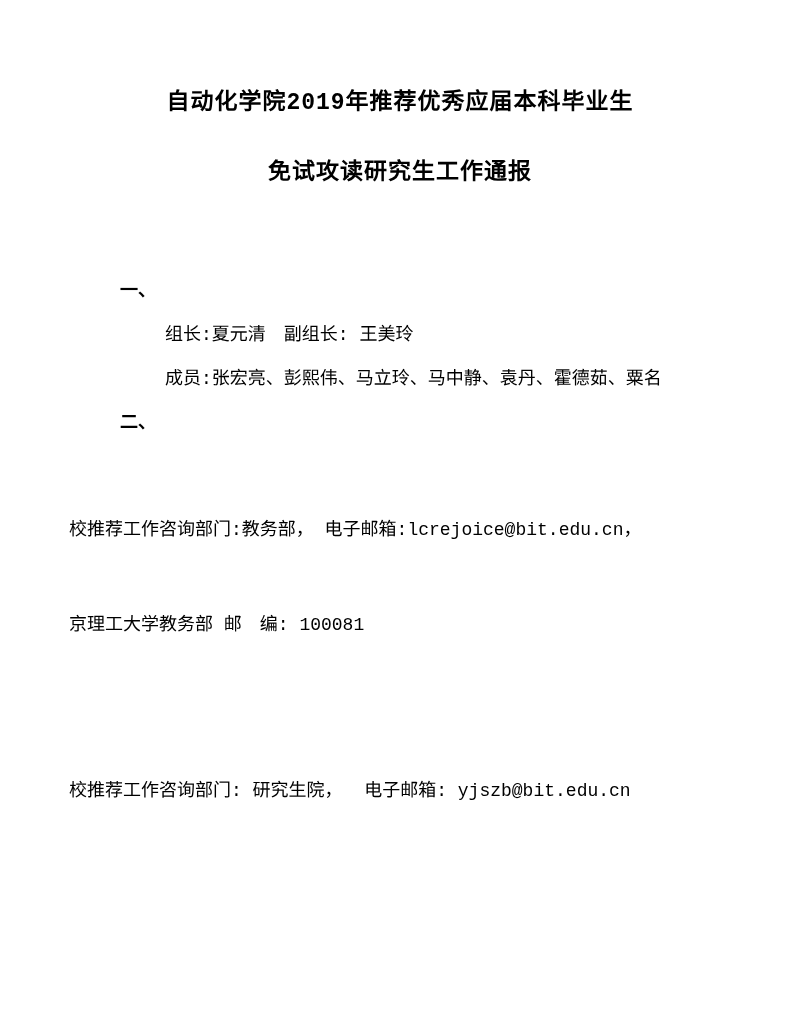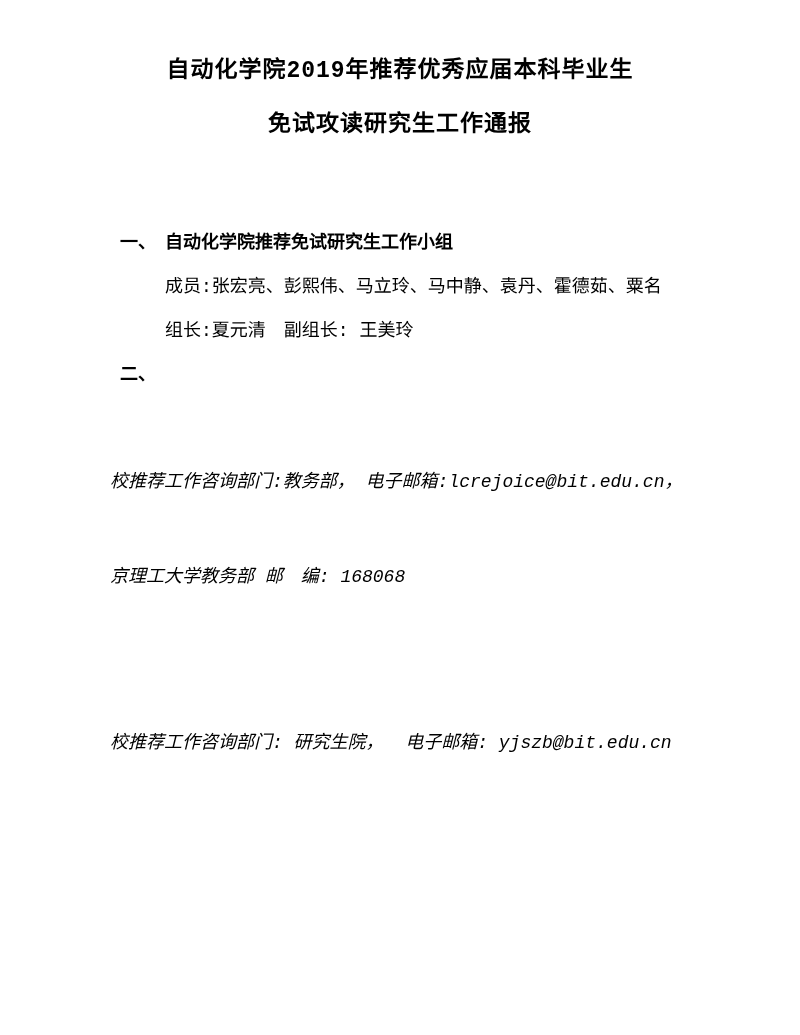--- a/index.html
+++ b/index.html
@@ -18,30 +18,30 @@
   }
   .page {
     position: relative;
     width: 800px;
     height: 1035px;
     background: var(--paper);
     overflow: hidden;
   }
   .doc-title {
     text-align: center;
-    padding-top: 56px;
+    padding-top: 88px;
   }
   .title-line {
     font-size: 23px;
     font-weight: bold;
     line-height: 30px;
     letter-spacing: 1px;
     white-space: pre;
   }
-  .title-line + .title-line { margin-top: 24px; }
+  .title-line + .title-line { margin-top: 40px; }
   .content { margin-top: 88px; }
   .section-heading {
     display: flex;
     margin-left: 120px;
     margin-bottom: 13px;
     font-size: 18px;
     font-weight: bold;
     line-height: 31px;
     white-space: pre;
   }
@@ -50,54 +50,52 @@
     flex: none;
   }
   .body-line {
     margin-left: 165px;
     margin-bottom: 13px;
     font-size: 18px;
     line-height: 31px;
     white-space: pre;
   }
   .para {
-    margin-left: 110px;
+    margin-left: 69px;
     margin-bottom: 9px;
     font-size: 18px;
     line-height: 31.5px;
     white-space: pre;
-    font-style: italic;
   }
 </style>
 </head>
 <body>
 
 <div class="page">
 
   <div class="doc-title">
     <div class="title-line">自动化学院2019年推荐优秀应届本科毕业生</div>
     <div class="title-line">免试攻读研究生工作通报</div>
   </div>
 
   <div class="content">
 
     <div class="section-heading">
       <span class="section-number">一、</span>
-      <span>自动化学院推荐免试研究生工作小组</span>
     </div>
+    <div class="body-line">组长:夏元清　副组长: 王美玲</div>
     <div class="body-line">成员:张宏亮、彭熙伟、马立玲、马中静、袁丹、霍德茹、粟名</div>
-    <div class="body-line">组长:夏元清　副组长: 王美玲</div>
 
     <div class="section-heading">
       <span class="section-number">二、</span>
     </div>
 
     <div class="para">
       <div class="para-line">校推荐工作咨询部门:教务部， 电子邮箱:lcrejoice@bit.edu.cn，</div>
-      <div class="para-line">京理工大学教务部 邮　编: 168068</div>
+      <div class="para-line">京理工大学教务部 邮　编: 100081</div>
     </div>
 
     <div class="para">
       <div class="para-line">校推荐工作咨询部门: 研究生院，  电子邮箱: yjszb@bit.edu.cn</div>
       
     </div>
 
   </div>
 </div>
 

